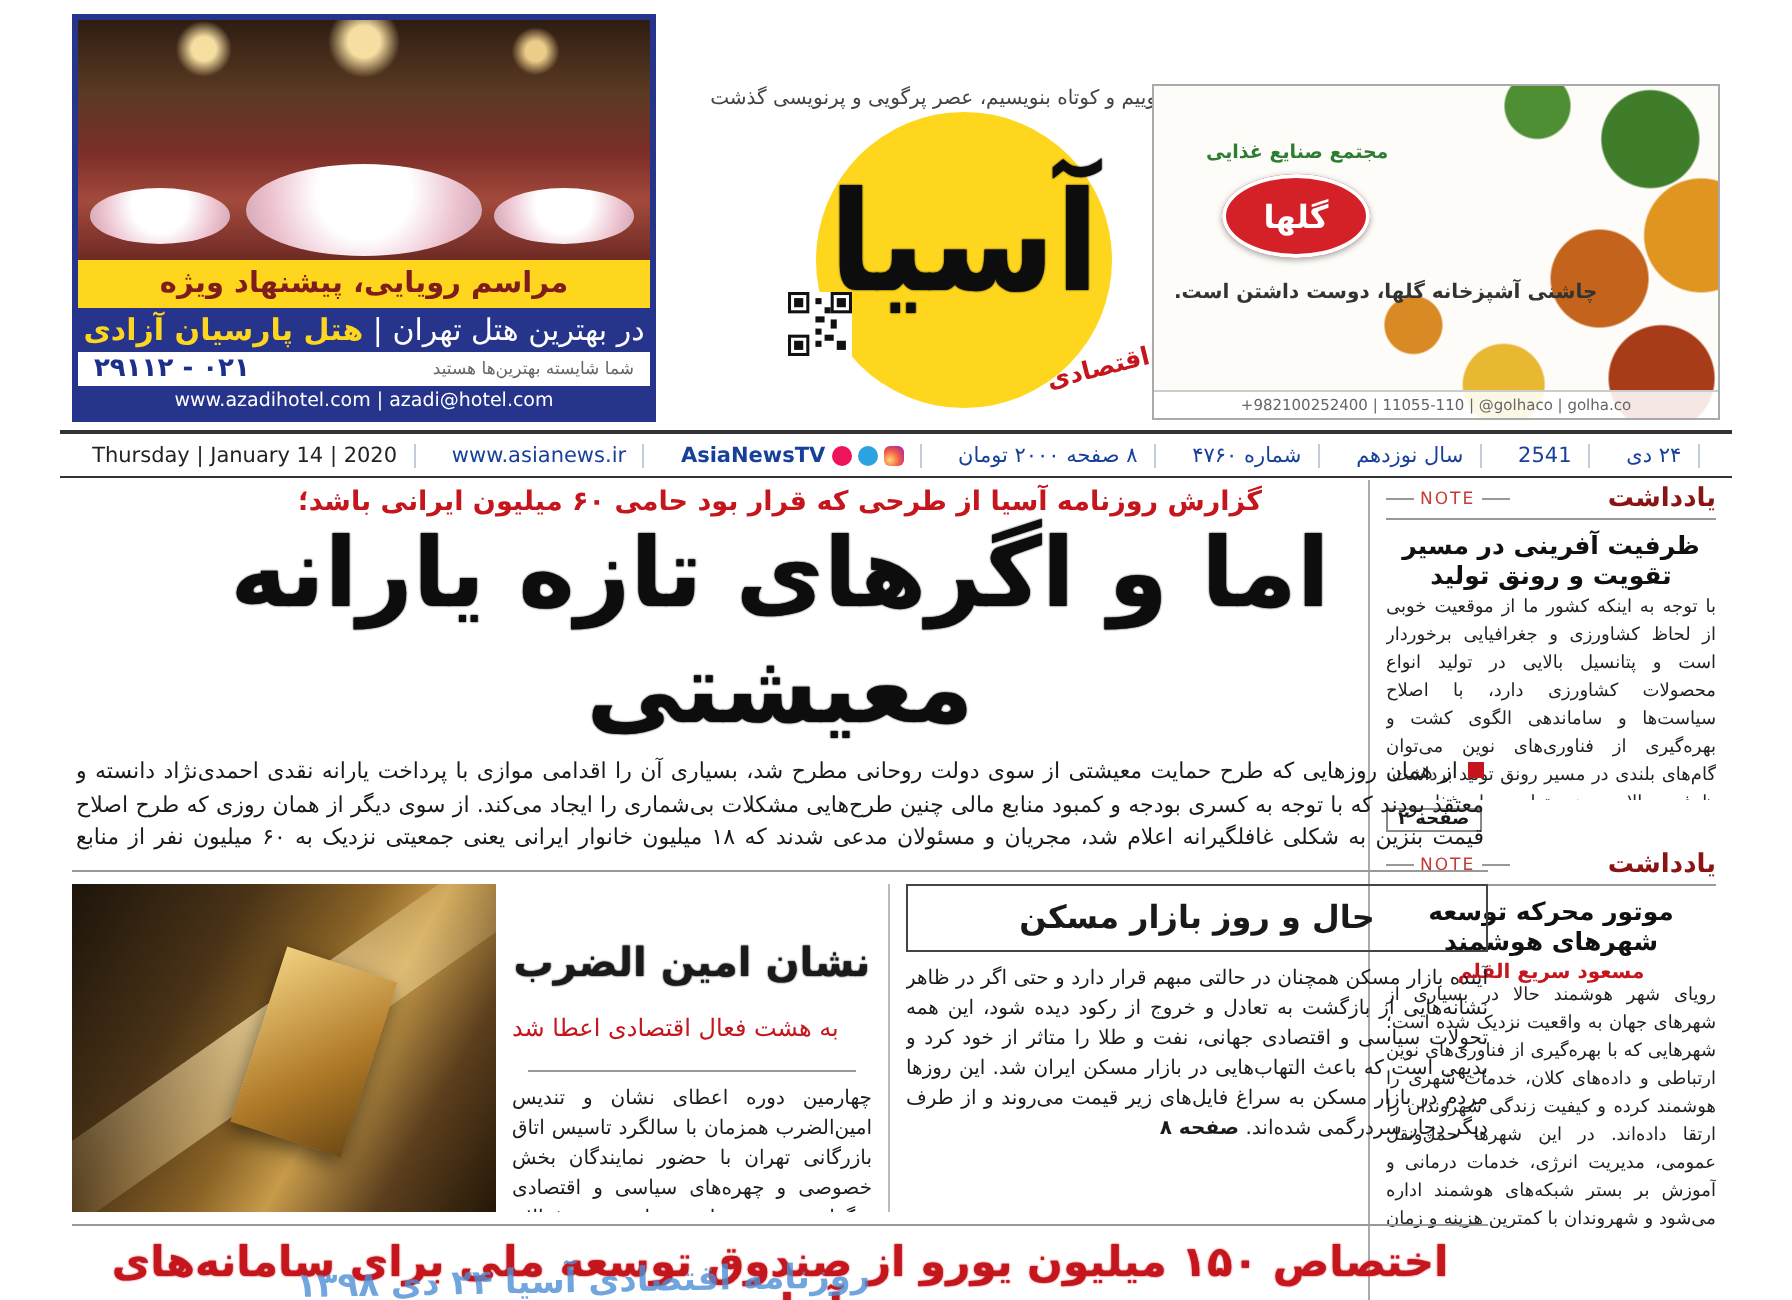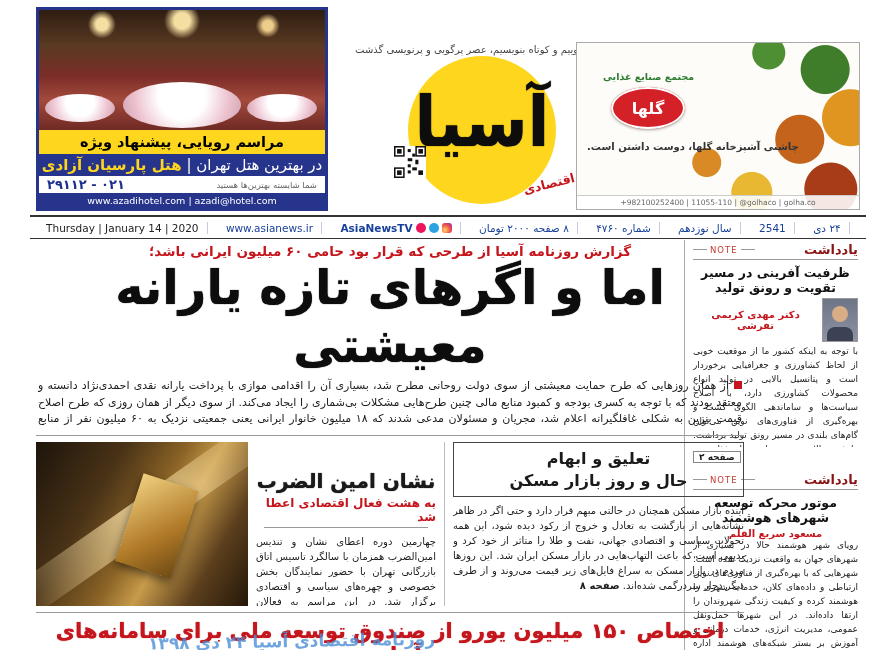--- a/index.html
+++ b/index.html
@@ -24,21 +24,21 @@
     background:
       radial-gradient(circle at 22% 12%, rgba(255,232,168,.95) 0 6px, transparent 14px),
       radial-gradient(circle at 50% 9%, rgba(255,232,168,.95) 0 8px, transparent 18px),
       radial-gradient(circle at 80% 13%, rgba(255,222,150,.9) 0 5px, transparent 12px),
       linear-gradient(180deg, #2e1d12 0%, #5a3a22 30%, #7b2d28 55%, #a34a3c 75%, #6e2a24 100%);
   }
   .tbl { position:absolute; border-radius:50%; background:radial-gradient(circle at 50% 30%, #fff 0 35%, #ecc2cf 70%, #caa0ae 100%); }
   .tbl.t1 { width:118px; height:46px; left:84px; top:72px; }
   .tbl.t2 { width:70px; height:28px; left:6px; top:84px; }
   .tbl.t3 { width:70px; height:28px; left:208px; top:84px; }
-  .hotel-b1 { background:#ffd61e; color:#000000; font-weight:bold; font-size:14.5px; text-align:center; padding:4px 0; }
+  .hotel-b1 { background:#ffd61e; color:#7f1d1d; font-weight:bold; font-size:14.5px; text-align:center; padding:4px 0; }
   .hotel-b2 { background:#27348b; color:#fff; font-size:15px; text-align:center; padding:2px 0; }
   .hotel-b2 .brand-yellow { color:#ffd61e; font-weight:bold; }
   .hotel-b3 { display:flex; justify-content:space-between; align-items:center; padding:1px 8px; font-size:8.5px; color:#666; background:#fff; }
   .hotel-phone { color:#1c2f8c; font-weight:bold; font-size:13px; direction:ltr; }
   .hotel-b4 { background:#27348b; color:#fff; font-size:9.5px; text-align:center; padding:2px 0; direction:ltr; }
 
   
   .ad-golha { position:absolute; right:6px; top:42px; width:284px; height:168px; border:1px solid #aaa;
     background:
       radial-gradient(circle at 88% 16%, #3f7d2a 0 24px, transparent 25px),
@@ -105,21 +105,21 @@
   .rule { border-top:1px solid #999; margin:6px 0; }
   .mid-row { display:flex; gap:8px; height:164px; overflow:hidden; }
   .housing { width:300px; border-left:1px solid #bbb; padding-left:8px; }
   .housing-headbox { border:1.5px solid #444; text-align:center; font-weight:bold; font-size:16px; line-height:1.35; padding:5px 2px; }
   .art-body { font-size:10px; line-height:1.5; text-align:justify; color:#1c1c1c; margin-top:6px; overflow:hidden; }
   .hb { max-height:100px; }
   .ab { max-height:92px; }
   .award { flex:1; display:flex; gap:8px; }
   .award-text { flex:1; }
   .award-title { font-size:20px; font-weight:bold; text-align:center; text-shadow:0 0 1px #000;margin-top:27px; }
-  .award-sub { color:#c4161c; font-size:12px; font-weight:bold; text-align:right; margin:3px 0; }
+  .award-sub { color:#c4161c; font-size:12px; font-weight:normal; text-align:left; margin:14px 0; }
   .thin-rule { border-top:1px solid #999; margin:2px 8px 4px; }
   .award-photo { width:212px; position:relative; overflow:hidden;
     background:linear-gradient(120deg,#1d140b 0%, #4a3317 30%, #8a6326 50%, #c79b4a 62%, #5c3f1d 80%, #241708 100%); }
   .beam { position:absolute; width:140%; height:36px; left:-20%; top:58px; transform:rotate(-35deg);
     background:linear-gradient(90deg, transparent, rgba(255,230,170,.8), transparent); }
   .goldbar { position:absolute; width:58px; height:92px; right:62px; top:38px; transform:rotate(18deg);
     background:linear-gradient(135deg,#f0d080,#b07a28 60%,#6e4a14); box-shadow:0 4px 10px rgba(0,0,0,.5); }
 
   .bottom { position:relative; height:88px; }
   .bottom-headline { color:#c4161c; font-weight:bold; font-size:21px; text-align:center; margin-top:3px;
@@ -210,24 +210,20 @@
     <section class="note">
       <div class="note-head">
         <span class="note-fa">یادداشت</span>
         <span class="note-en-wrap">
           <span class="hline"></span>
           <span class="note-en">NOTE</span>
           <span class="hline"></span>
         </span>
       </div>
       <div class="note-title">ظرفیت آفرینی در مسیر تقویت و رونق تولید</div>
-      <div class="note-author-row">
-        <div class="note-photo"></div>
-        <div class="note-author">دکتر مهدی کریمی تفرشی</div>
-      </div>
       <p class="note-body nb1">با توجه به اینکه کشور ما از موقعیت خوبی از لحاظ کشاورزی و جغرافیایی برخوردار است و پتانسیل بالایی در تولید انواع محصولات کشاورزی دارد، با اصلاح سیاست‌ها و ساماندهی الگوی کشت و بهره‌گیری از فناوری‌های نوین می‌توان گام‌های بلندی در مسیر رونق تولید برداشت. ظرفیت بالای حوزه تولید مواد غذایی در صورت حمایت جدی دولت می‌تواند علاوه بر تامین نیاز داخل، زمینه صادرات به بازارهای جهانی و ارزآوری قابل توجهی را فراهم کند.</p>
       <div class="note-pref">صفحه ۲</div>
     </section>
 
     <section class="note">
       <div class="note-head">
         <span class="note-fa">یادداشت</span>
         <span class="note-en-wrap">
           <span class="hline"></span>
           <span class="note-en">NOTE</span>
@@ -246,21 +242,20 @@
     <h1 class="headline">اما و اگرهای تازه یارانه معیشتی</h1>
     <p class="lead-body">
       <span class="marker"></span><span>از همان روزهایی که طرح حمایت معیشتی از سوی دولت روحانی مطرح شد، بسیاری آن را اقدامی موازی با پرداخت یارانه نقدی احمدی‌نژاد دانسته و معتقد بودند که با توجه به کسری بودجه و کمبود منابع مالی چنین طرح‌هایی مشکلات بی‌شماری را ایجاد می‌کند. از سوی دیگر از همان روزی که طرح اصلاح قیمت بنزین به شکلی غافلگیرانه اعلام شد، مجریان و مسئولان مدعی شدند که ۱۸ میلیون خانوار ایرانی یعنی جمعیتی نزدیک به ۶۰ میلیون نفر از منابع حاصل از این افزایش قیمت بنزین مشمول دریافت حمایت معیشتی می‌شوند.</span>
       <b class="pref">صفحه ۲</b>
     </p>
     <div class="rule"></div>
 
     <div class="mid-row">
       <div class="housing">
         <div class="housing-headbox">
-          <div>تعلیق و ابهام</div>
           <div>حال و روز بازار مسکن</div>
         </div>
         <p class="art-body hb">
           <span>آینده بازار مسکن همچنان در حالتی مبهم قرار دارد و حتی اگر در ظاهر نشانه‌هایی از بازگشت به تعادل و خروج از رکود دیده شود، این همه تحولات سیاسی و اقتصادی جهانی، نفت و طلا را متاثر از خود کرد و بدیهی است که باعث التهاب‌هایی در بازار مسکن ایران شد. این روزها مردم در بازار مسکن به سراغ فایل‌های زیر قیمت می‌روند و از طرف دیگر دچار سردرگمی شده‌اند.</span>
           <b class="pref">صفحه ۸</b>
         </p>
       </div>
 
       <div class="award">
         <div class="award-text">

